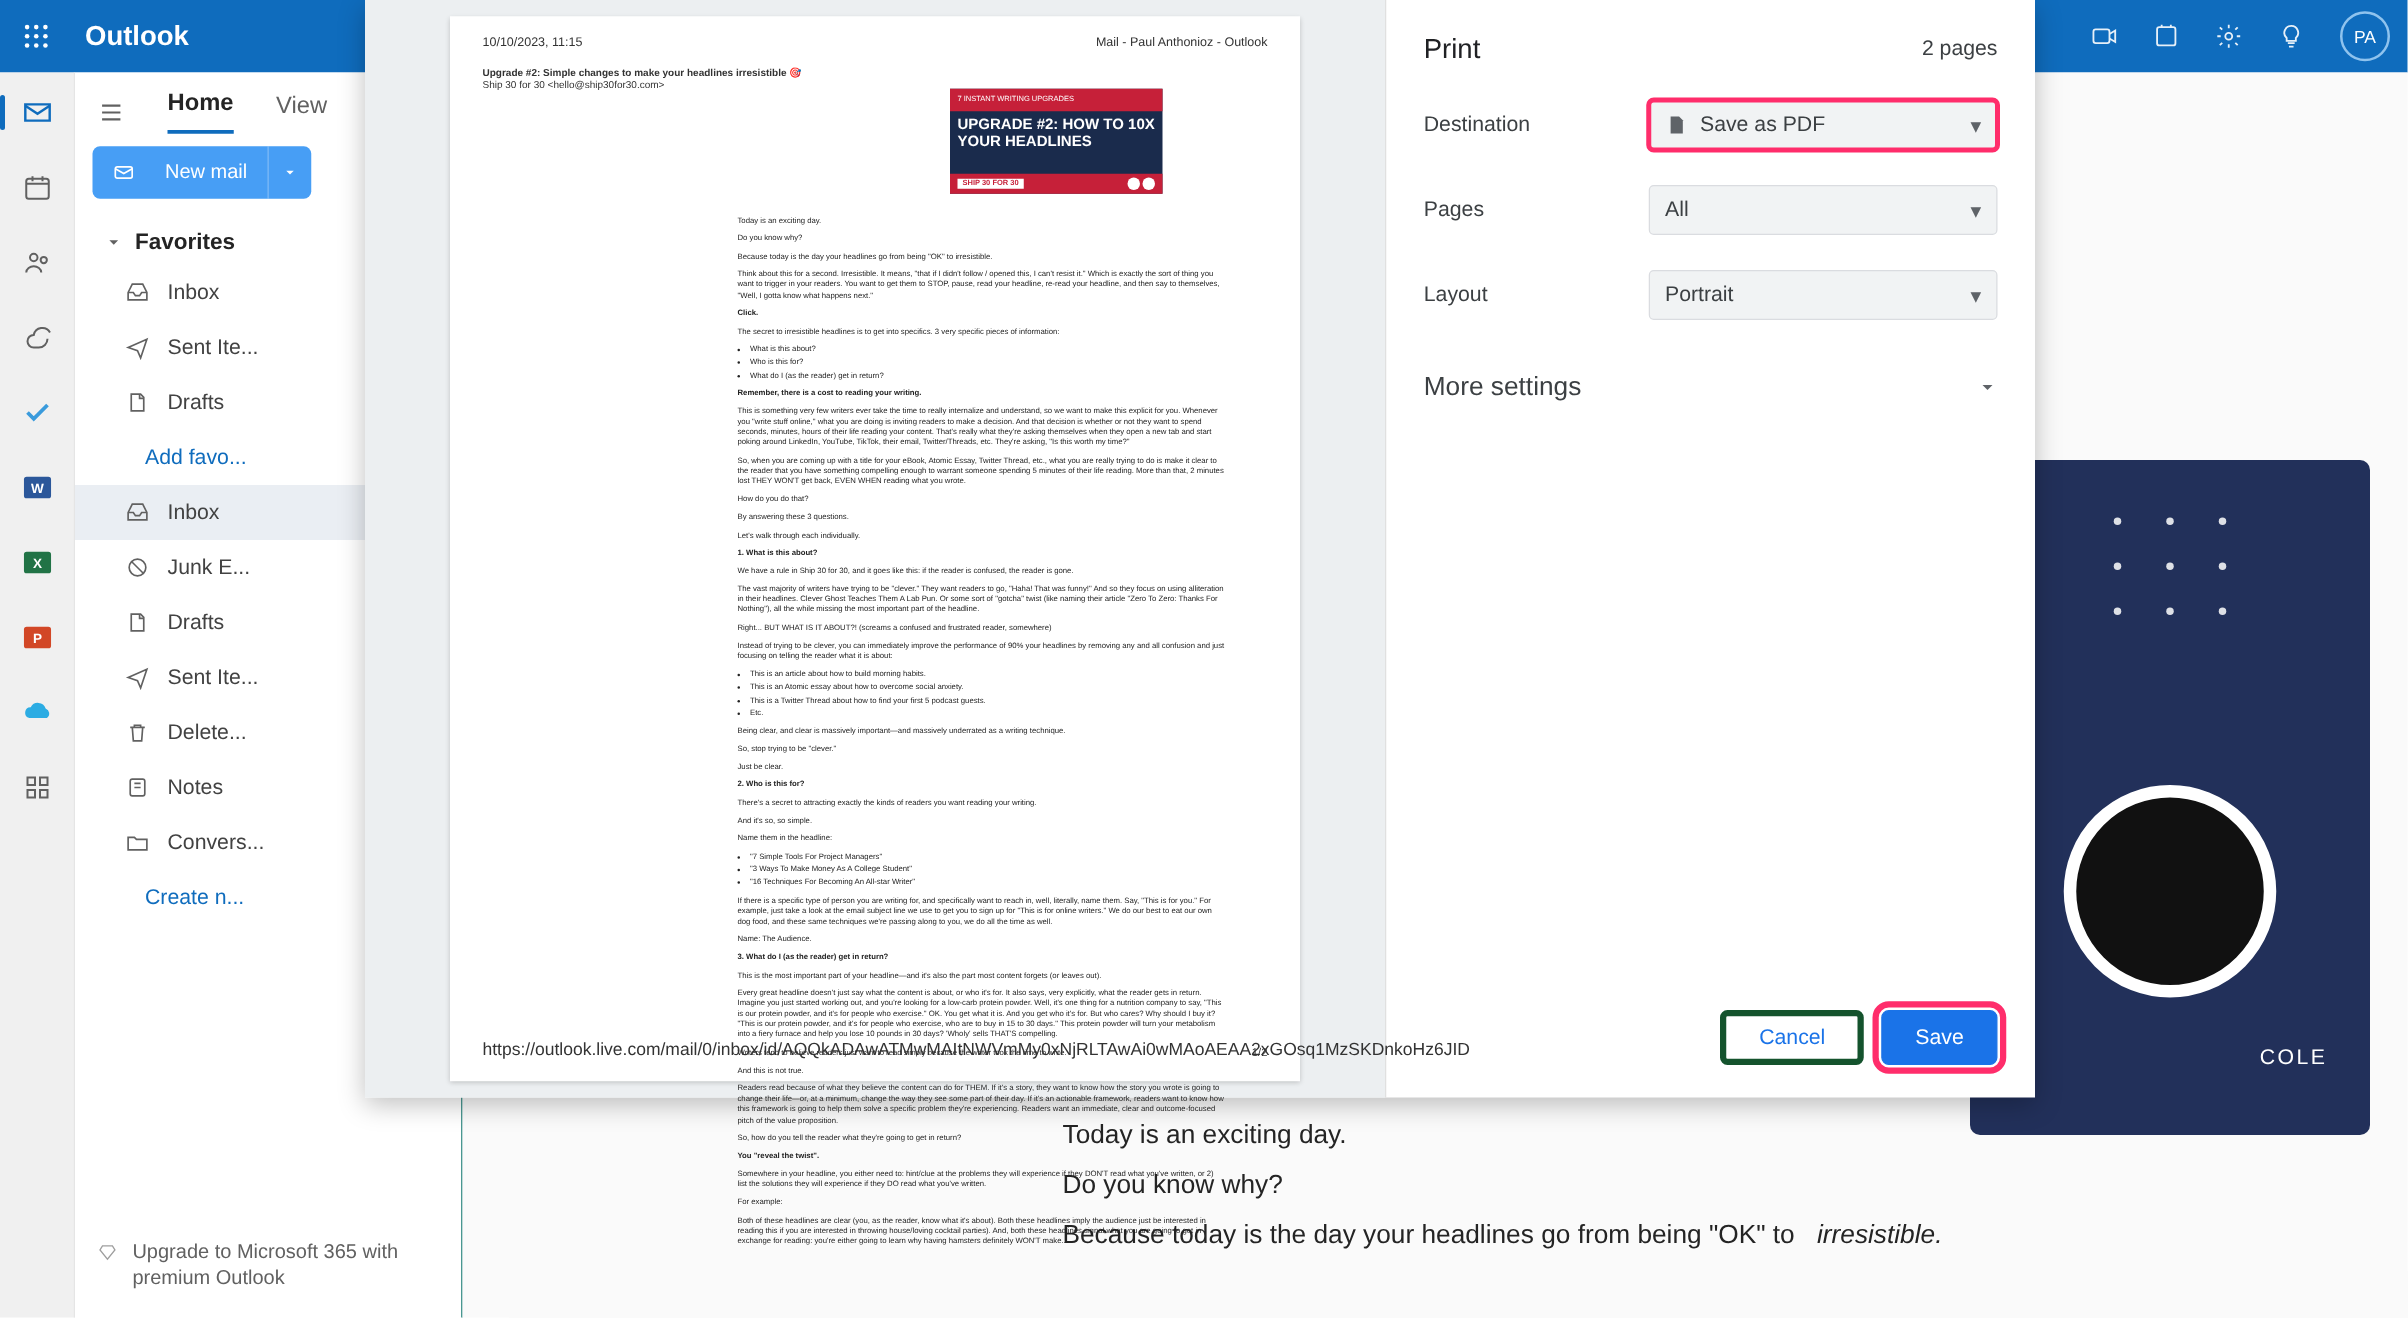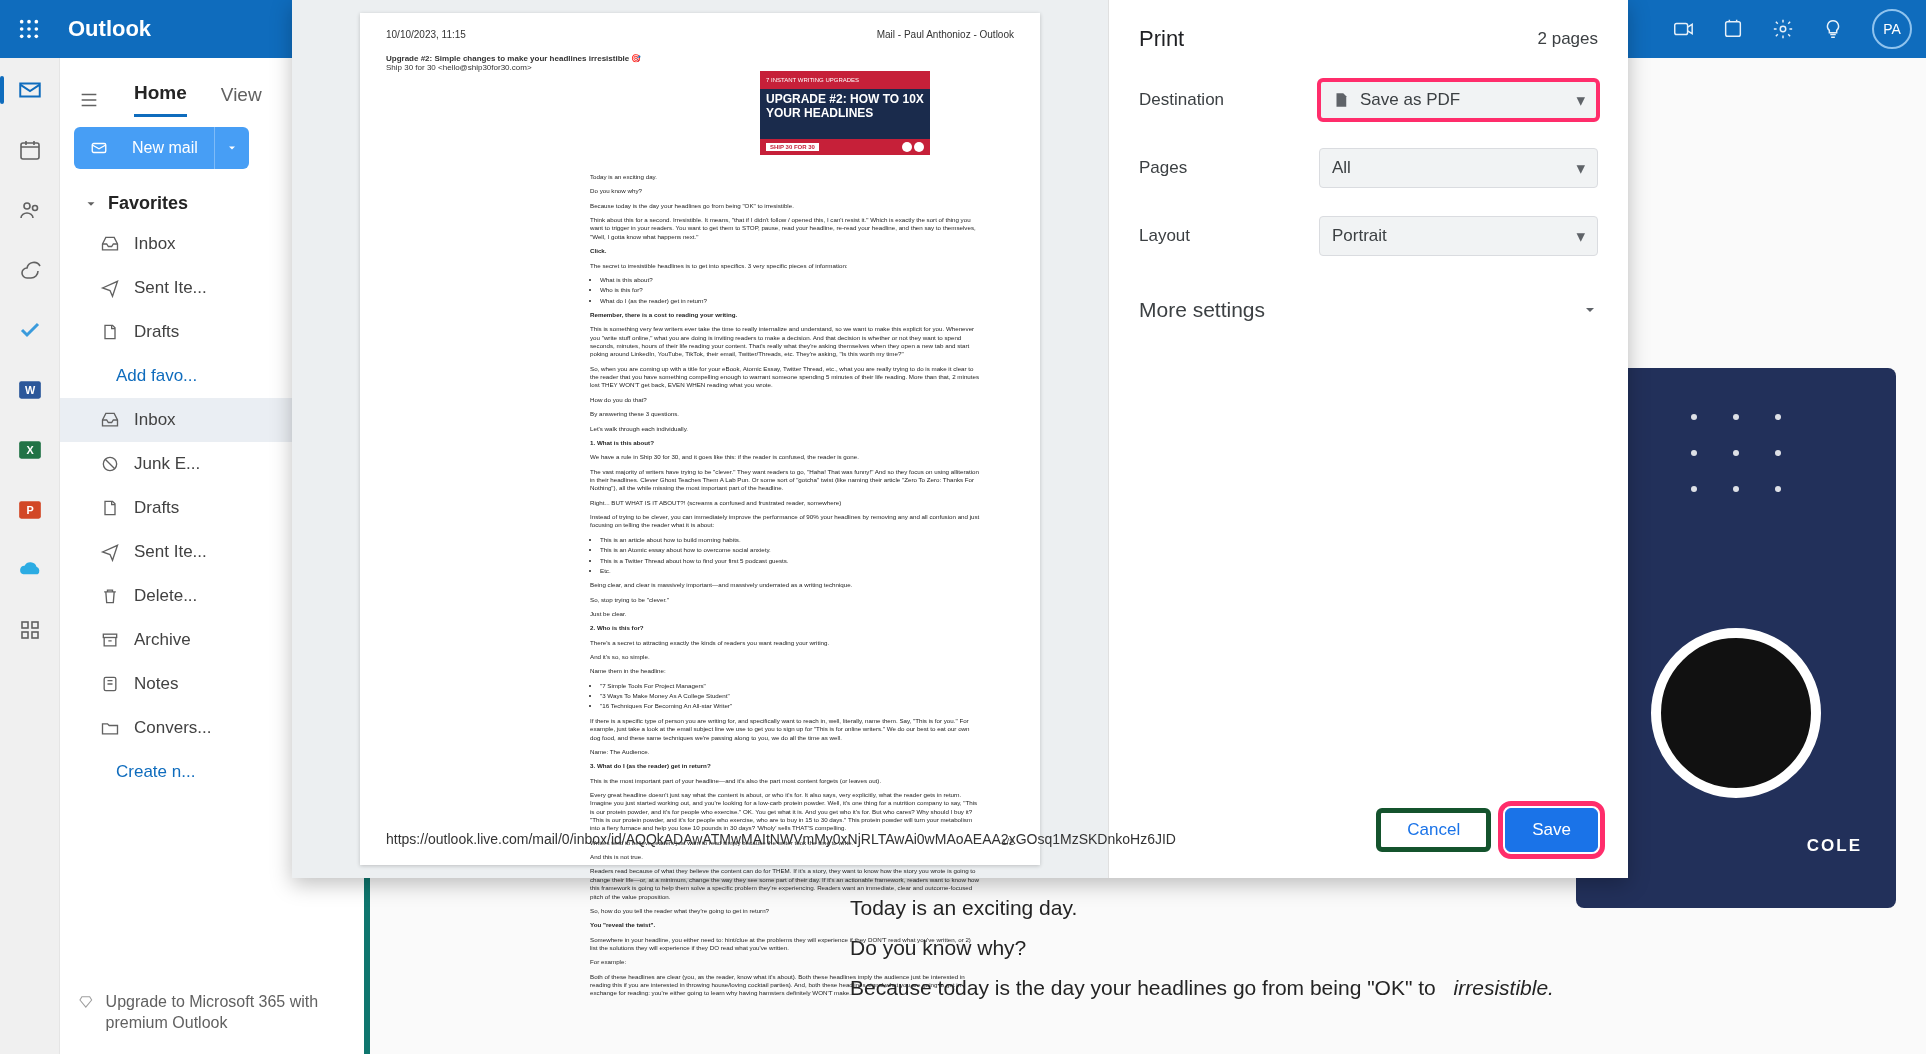--- a/index.html
+++ b/index.html
@@ -13,21 +13,21 @@
 .topbar .ticon { width: 50px; height: 58px; display: flex; align-items: center; justify-content: center; opacity: .9; }
 .topbar .avatar { width: 40px; height: 40px; border-radius: 50%; border: 2px solid #8fc3ee; display: flex; align-items: center; justify-content: center; font-size: 14px; margin: 0 14px; }
 
 
 .rail { position: absolute; top: 58px; left: 0; width: 60px; bottom: 0; background: #f0f0f0; border-right: 1px solid #e5e5e5; display: flex; flex-direction: column; align-items: center; padding-top: 14px; gap: 24px; }
 .rail .ritem { width: 36px; height: 36px; display: flex; align-items: center; justify-content: center; color: #616161; position: relative; }
 .rail .ritem.active::before { content: ""; position: absolute; left: -12px; top: 4px; bottom: 4px; width: 4px; background: #0f6cbd; border-radius: 2px; }
 .rail .ritem.active { color: #0f6cbd; }
 
 
-.sidebar { position: absolute; top: 68px; left: 60px; width: 310px; bottom: 0; border-right: 6px solid #0f766e; background: #fff; display: flex; flex-direction: column; }
+.sidebar { position: absolute; top: 58px; left: 60px; width: 310px; bottom: 0; border-right: 1px solid #0f766e; background: #fff; display: flex; flex-direction: column; }
 .tabs { display: flex; align-items: center; gap: 34px; padding: 14px 18px 0 18px; }
 .tabs .ham { color: #616161; }
 .tabs .tab { font-size: 19px; color: #616161; padding-bottom: 10px; }
 .tabs .tab.active { color: #242424; border-bottom: 3px solid #0f6cbd; font-weight: 600; }
 
 .newmail-row { display: flex; align-items: center; padding: 10px 14px; }
 .newmail { display: flex; align-items: center; background: #479ef5; color: #fff; border-radius: 6px; overflow: hidden; height: 42px; }
 .newmail .seg1 { display: flex; align-items: center; gap: 24px; padding: 0 16px; border-right: 1px solid rgba(255,255,255,.3); height: 100%; }
 .newmail .seg2 { width: 34px; display: flex; align-items: center; justify-content: center; height: 100%; }
 
@@ -46,21 +46,21 @@
 
 .reading { position: absolute; top: 58px; left: 370px; right: 0; bottom: 0; background: #fafafa; overflow: hidden; }
 .msgbody { position: absolute; left: 480px; top: 830px; right: 80px; font-size: 21px; color: #242424; line-height: 1.9; }
 .msgbody em { font-style: italic; margin-left: 12px; }
 
 .sticky { position: absolute; right: 30px; top: 310px; width: 320px; height: 540px; background: #22305a; border-radius: 8px; color: #fff; }
 .sticky .dots { position: absolute; top: 46px; left: 0; right: 0; display: flex; flex-direction: column; gap: 30px; align-items: center; }
 .sticky .dots .row { display: flex; gap: 36px; }
 .sticky .dots .dot { width: 6px; height: 6px; background: rgba(255,255,255,.85); border-radius: 50%; }
 .sticky .avatar-big { position: absolute; bottom: 110px; left: 50%; transform: translateX(-50%); width: 170px; height: 170px; background: #111; border-radius: 50%; border: 10px solid #fff; }
-.sticky .coletxt { position: absolute; bottom: 52px; right: 34px; font-size: 17px; letter-spacing: 2px; font-weight: 700; }
+.sticky .coletxt { position: absolute; bottom: 52px; right: 34px; font-size: 17px; letter-spacing: 2px; font-weight: 400; }
 .modal { position: absolute; top: 0; left: 292px; width: 1336px; height: 878px; background: #fff; box-shadow: 0 6px 20px rgba(0,0,0,.25); display: flex; }
 .preview-pane { flex: 1; background: #eceff1; display: flex; flex-direction: column; align-items: center; justify-content: center; padding: 12px 0; }
 .page { width: 680px; height: 852px; background: #fff; box-shadow: 0 1px 4px rgba(0,0,0,.2); position: relative; font-size: 7px; color: #333; padding: 16px 26px 24px 26px; }
 .page .phead { display: flex; justify-content: space-between; font-size: 10px; color: #333; }
 .page .psub { font-size: 8px; margin-top: 14px; }
 .page .psub .bold { font-weight: 700; }
 .page .hero { position: absolute; top: 58px; right: 110px; width: 170px; height: 84px; background: #1a2b4c; color: #fff; display: flex; flex-direction: column; }
 .page .hero .redband { height: 18px; background: #c62039; font-size: 6px; display: flex; align-items: center; padding-left: 6px; }
 .page .hero .htxt { font-size: 12px; font-weight: 800; padding: 4px 6px; line-height: 1.15; }
 .page .hero .bl { position: absolute; bottom: 0; left: 0; right: 0; height: 16px; background: #c62039; display: flex; align-items: center; }
@@ -293,27 +293,20 @@
           <path d="M3 12l18-8-6 18-3-7z"></path>
         </svg>
       <span>Sent Ite...</span>
     </li>
     <li>
       <svg width="20" height="20" viewBox="0 0 24 24" fill="none" stroke="#616161" stroke-width="1.6">
           <path d="M5 7h14M9 7V5h6v2M7 7l1 13h8l1-13"></path>
         </svg>
       <span>Delete...</span>
       <span class="cnt plain">8</span>
-    </li>
-    <li>
-      <svg width="20" height="20" viewBox="0 0 24 24" fill="none" stroke="#616161" stroke-width="1.6">
-          <rect x="4" y="5" width="16" height="4"></rect>
-          <path d="M5 9v10h14V9M10 13h4"></path>
-        </svg>
-      <span>Archive</span>
     </li>
     <li>
       <svg width="20" height="20" viewBox="0 0 24 24" fill="none" stroke="#616161" stroke-width="1.6">
           <rect x="5" y="4" width="14" height="16" rx="2"></rect>
           <path d="M9 8h6M9 12h6"></path>
         </svg>
       <span>Notes</span>
     </li>
     <li>
       <svg width="20" height="20" viewBox="0 0 24 24" fill="none" stroke="#616161" stroke-width="1.6">

